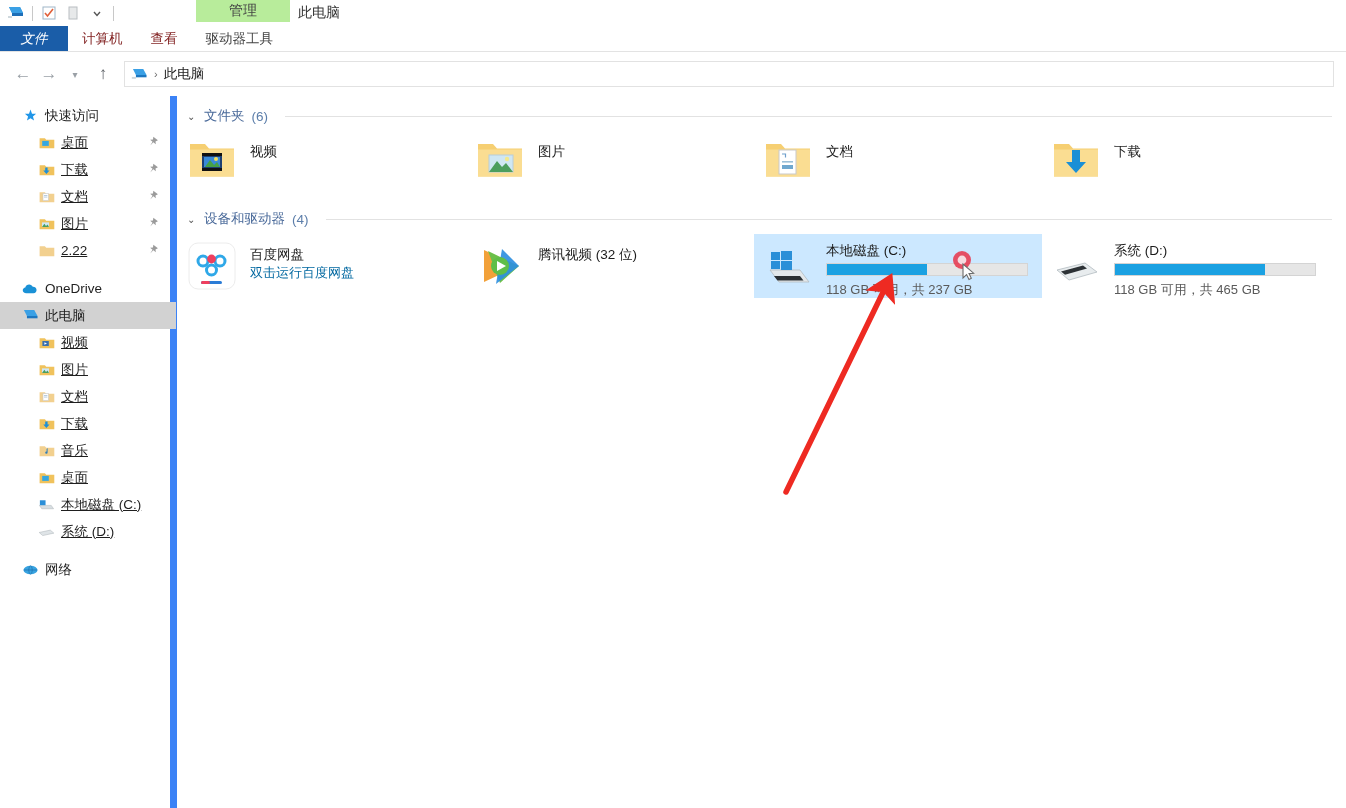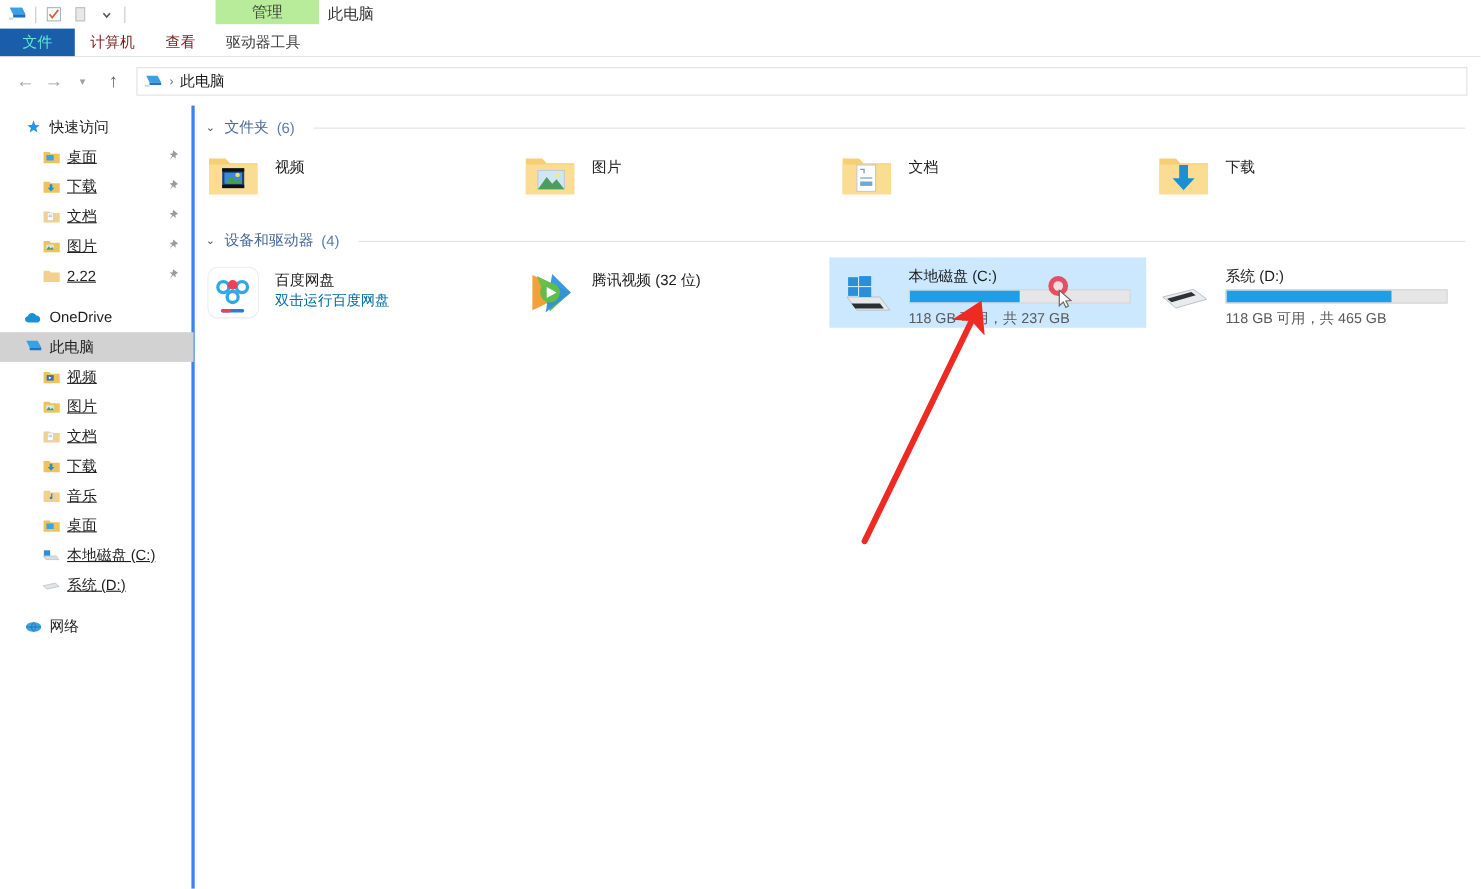--- a/index.html
+++ b/index.html
@@ -40,21 +40,21 @@
   .ribbon-tabs {
     position:absolute; left:0; top:26px; width:1346px; height:26px;
     background:#ffffff;
     display:flex; align-items:stretch;
     font-size:13.5px;
   }
   .rtab {
     display:flex; align-items:center; justify-content:center;
     padding:0 14px; color:#7f1d1d; white-space:nowrap;
   }
-  .rtab.file { background:#1a5da8; color:#5eead4; font-weight:normal; min-width:68px;}
+  .rtab.file { background:#1a5da8; color:#ffffff; font-weight:normal; min-width:68px;font-style:italic;}
   .rtab.ctx  { background:#ffffff; color:#444444; }
   .ribbon-underline {
     position:absolute; left:0; top:51px; width:1346px; height:1px; background:#e3e3e3;
   }
 
   
   .addrbar {
     position:absolute; left:0; top:52px; width:1346px; height:44px;
     background:#ffffff;
     display:flex; align-items:center;
@@ -68,21 +68,21 @@
     margin-left:8px; height:26px; flex:0 0 auto; width:1210px;
     border:1px solid #e2e2e2; background:#ffffff;
     display:flex; align-items:center; padding:0 6px; gap:4px;
     font-size:13.5px; color:#1a1a1a;
   }
   .crumb-sep { color:#6b6b6b; font-size:11px; padding:0 2px; }
 
   
   .sidebar {
     position:absolute; left:0; top:96px; width:177px; height:712px;
-    background:#ffffff; border-right:3px solid #3b82f6;
+    background:#ffffff; border-right:7px solid #3b82f6;
     font-size:13.5px; color:#1f1f1f;
     padding-top:6px;
   }
   .nav-row {
     position:relative; height:27px; display:flex; align-items:center;
     padding-left:22px; gap:6px; white-space:nowrap; cursor:default;
   }
   .nav-row.root { padding-left:22px; }
   .nav-row.child { padding-left:38px;text-decoration:underline; }
   .nav-row.sel { background:#d2d2d2; width:176px; }

